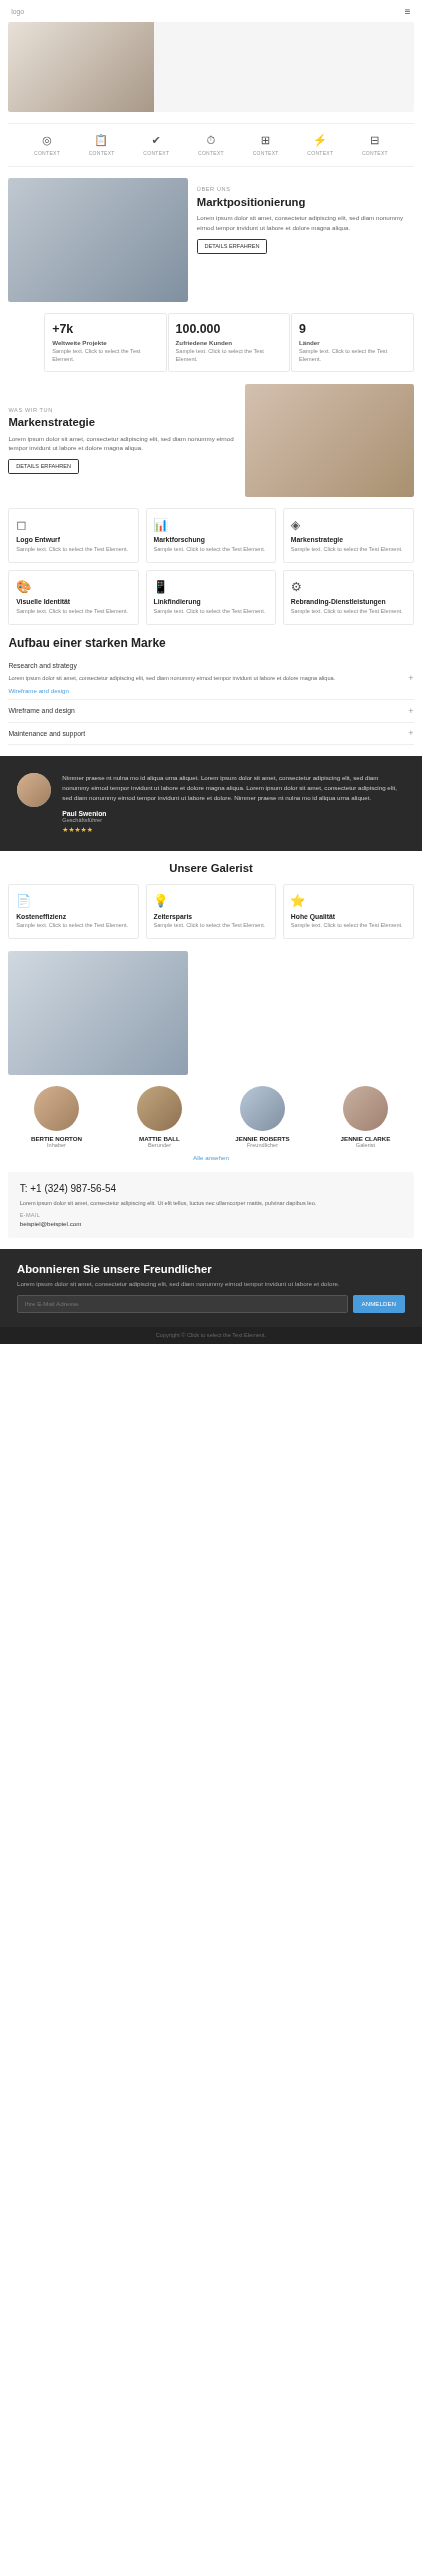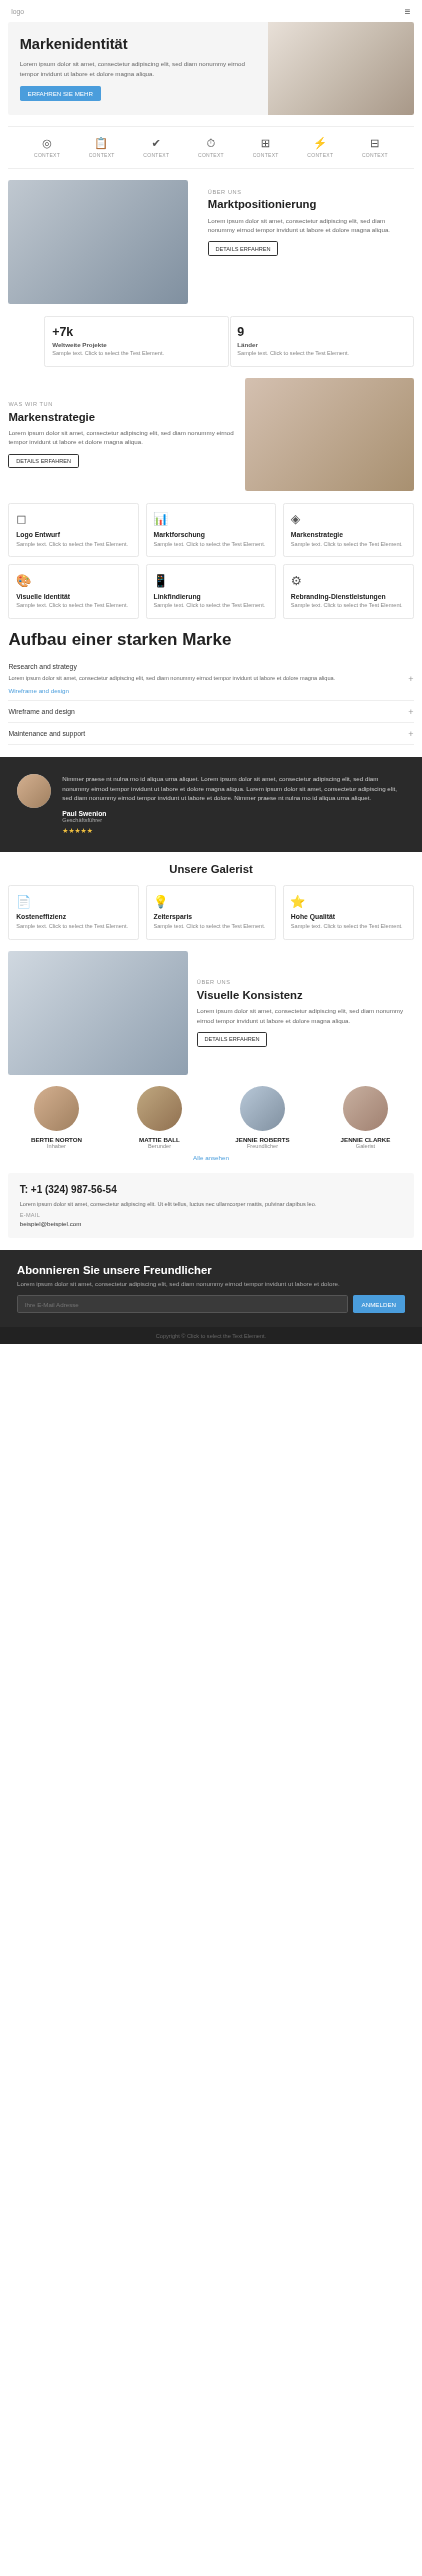--- a/index.html
+++ b/index.html
@@ -20,21 +20,21 @@
 
     
     .icons-row { display: flex; justify-content: space-around; align-items: center; padding: 10px 11.3px; border-bottom: 0.6px solid #eee; border-top: 0.6px solid #eee; margin: 0 8.4px 11.3px; }
     .icon-item { display: flex; flex-direction: column; align-items: center; gap: 2.3px; }
     .icon-item .ic { font-size: 11.3px; color: #555; }
     .icon-item span { font-size: 5px; color: #999; text-transform: uppercase; letter-spacing: 0.3px; }
 
     
     .about-section { display: flex; margin: 0 8.4px 11.3px; gap: 8.4px; }
     .about-img { width: 180px; background: #ccc; border-radius: 2.3px; overflow: hidden; min-height: 113px; }
-    .about-text { flex: 1; padding: 8.4px 0; margin-left: 11px; }
+    .about-text { flex: 1; padding: 8.4px 0; }
     .about-text .label { font-size: 5.6px; color: #999; text-transform: uppercase; letter-spacing: 0.6px; margin-bottom: 3.4px; }
     .about-text h2 { font-size: 11.3px; font-weight: 700; margin-bottom: 5.6px; color: #222; }
     .about-text p { font-size: 6.2px; color: #666; line-height: 1.5; margin-bottom: 6.8px; }
     .btn-outline { background: transparent; color: #333; border: 0.6px solid #333; padding: 3.4px 6.8px; font-size: 5.6px; border-radius: 1.7px; cursor: pointer; }
 
     
     .stats-row { display: flex; gap: 1px; margin: 0 8.4px 11.3px; padding-left: 36px; }
     .stat-card { flex: 1; border: 0.6px solid #e8e8e8; border-radius: 2.3px; padding: 7.9px 6.8px; }
     .stat-card .stat-num { font-size: 12.4px; font-weight: 700; color: #222; margin-bottom: 2.3px; }
     .stat-card .stat-label { font-size: 6.2px; color: #555; font-weight: 600; margin-bottom: 2.3px; }
@@ -52,21 +52,21 @@
     .services-section { margin: 0 8.4px 11.3px; }
     .section-title { text-align: center; font-size: 11.3px; font-weight: 700; margin-bottom: 10px; color: #222; }
     .services-grid { display: grid; grid-template-columns: repeat(3, 1fr); gap: 6.8px; }
     .service-card { border: 0.6px solid #e8e8e8; border-radius: 2.3px; padding: 7.9px 6.8px; }
     .service-card .svc-icon { font-size: 12.4px; margin-bottom: 4.5px; color: #555; }
     .service-card .svc-title { font-size: 6.8px; font-weight: 700; margin-bottom: 2.8px; color: #222; }
     .service-card .svc-desc { font-size: 5.6px; color: #888; line-height: 1.4; }
 
     
     .accordion-section { margin: 0 8.4px 11.3px; }
-    .accordion-title { font-size: 17px; font-weight: 700; margin-bottom: 6.8px; color: #222; }
+    .accordion-title { font-size: 12px; font-weight: 700; margin-bottom: 6.8px; color: #222; }
     .accordion-item { border-bottom: 0.6px solid #eee; padding: 5.6px 0; display: flex; justify-content: space-between; align-items: center; cursor: pointer; }
     .accordion-item .acc-label { font-size: 6.8px; color: #333; }
     .accordion-item .acc-plus { font-size: 9px; color: #999; }
     .accordion-item.open .acc-text { display: block; }
     .acc-text { display: none; padding: 4.5px 0 2.3px; }
     .acc-text p { font-size: 5.6px; color: #666; line-height: 1.5; }
     .acc-header { flex: 1; }
     .link-text { font-size: 6.2px; color: #4a9ddc; text-decoration: none; display: block; margin-top: 2.3px; }
 
     
@@ -106,21 +106,21 @@
     .team-name { font-size: 6.2px; font-weight: 700; color: #222; text-transform: uppercase; }
     .team-role { font-size: 5.6px; color: #888; }
     .see-all { text-align: center; margin-top: 5.6px; font-size: 6.2px; color: #4a9ddc; cursor: pointer; }
 
     
     .contact-section { display: flex; margin: 0 8.4px 11.3px; gap: 11.3px; background: #f7f7f7; border-radius: 2.3px; padding: 11.3px; }
     .contact-left { flex: 1; }
     .contact-left h2 { font-size: 11.3px; font-weight: 700; margin-bottom: 4.5px; color: #222; }
     .contact-left p { font-size: 6.2px; color: #666; line-height: 1.5; }
     .contact-right { flex: 1; }
-    .contact-right .phone { font-size: 10px; font-weight: 700; color: #222; margin-bottom: 4.5px; }
+    .contact-right .phone { font-size: 10px; font-weight: 400; color: #222; margin-bottom: 4.5px; }
     .contact-right p { font-size: 5.6px; color: #666; line-height: 1.5; margin-bottom: 4.5px; }
     .contact-right .email-label { font-size: 5.6px; color: #999; text-transform: uppercase; letter-spacing: 0.3px; margin-bottom: 1.7px; }
     .contact-right .email-val { font-size: 6.2px; color: #333; }
 
     
     .newsletter-section { background: #2a2a2a; padding: 14px 17px; margin-bottom: 0; }
     .newsletter-section h2 { font-size: 11.3px; font-weight: 700; color: #fff; margin-bottom: 4.5px; }
     .newsletter-section p { font-size: 6.2px; color: #aaa; margin-bottom: 7.9px; }
     .newsletter-form { display: flex; gap: 4.5px; }
     .newsletter-form input { flex: 1; padding: 4.5px 6.8px; border: 0.6px solid #555; background: #3a3a3a; color: #fff; border-radius: 1.7px; font-size: 6.2px; }
@@ -138,25 +138,20 @@
   </style>
 </head>
 <body>
 
 <nav class="navbar">
   <span class="logo">logo</span>
   <span class="menu-icon">≡</span>
 </nav>
 
 <section class="hero">
-  <div class="hero-text">
-    <h1>Markenidentität</h1>
-    <p>Lorem ipsum dolor sit amet, consectetur adipiscing elit, sed diam nonummy eirnod tempor invidunt ut labore et dolore magna aliqua.</p>
-    <button class="btn-primary">ERFAHREN SIE MEHR</button>
-  </div>
   <div class="hero-img">
     <div class="hero-scene"></div>
   </div>
 </section>
 
 <div class="icons-row" id="icons-row-container">
 <div class="icon-item">
       <span class="ic">◎</span>
       <span>CONTEXT</span>
     </div>
@@ -195,20 +190,25 @@
     <h2>Marktpositionierung</h2>
     <p>Lorem ipsum dolor sit amet, consectetur adipiscing elit, sed diam nonummy eirnod tempor invidunt ut labore et dolore magna aliqua.</p>
     <button class="btn-outline">DETAILS ERFAHREN</button>
   </div>
 </section>
 
 <div class="stats-row" id="stats-container">
 <div class="stat-card">
       <div class="stat-num">+7k</div>
       <div class="stat-label">Weltweite Projekte</div>
+      <div class="stat-desc">Sample text. Click to select the Test Element.</div>
+    </div>
+    <div class="stat-card">
+      <div class="stat-num">100.000</div>
+      <div class="stat-label">Zufriedene Kunden</div>
       <div class="stat-desc">Sample text. Click to select the Test Element.</div>
     </div>
     <div class="stat-card">
       <div class="stat-num">9</div>
       <div class="stat-label">Länder</div>
       <div class="stat-desc">Sample text. Click to select the Test Element.</div>
     </div>
   </div>
 
 <section class="strategy-section">
@@ -316,26 +316,20 @@
         <div class="adv-title">Hohe Qualität</div>
         <div class="adv-desc">Sample text. Click to select the Test Element.</div>
       </div>
     </div>
 </section>
 
 <section class="visual-section">
   <div class="visual-img">
     <div class="visual-scene"></div>
   </div>
-  <div class="visual-text">
-    <div class="label">ÜBER UNS</div>
-    <h2>Visuelle Konsistenz</h2>
-    <p>Lorem ipsum dolor sit amet, consectetur adipiscing elit, sed diam nonummy eirnod tempor invidunt ut labore et dolore magna aliqua.</p>
-    <button class="btn-outline">DETAILS ERFAHREN</button>
-  </div>
 </section>
 
 <section class="team-section">
   <div class="team-grid" id="team-container">
   <div class="team-card">
         <div class="team-avatar "></div>
         <div class="team-name">BERTIE NORTON</div>
         <div class="team-role">Inhaber</div>
       </div>
       <div class="team-card">

